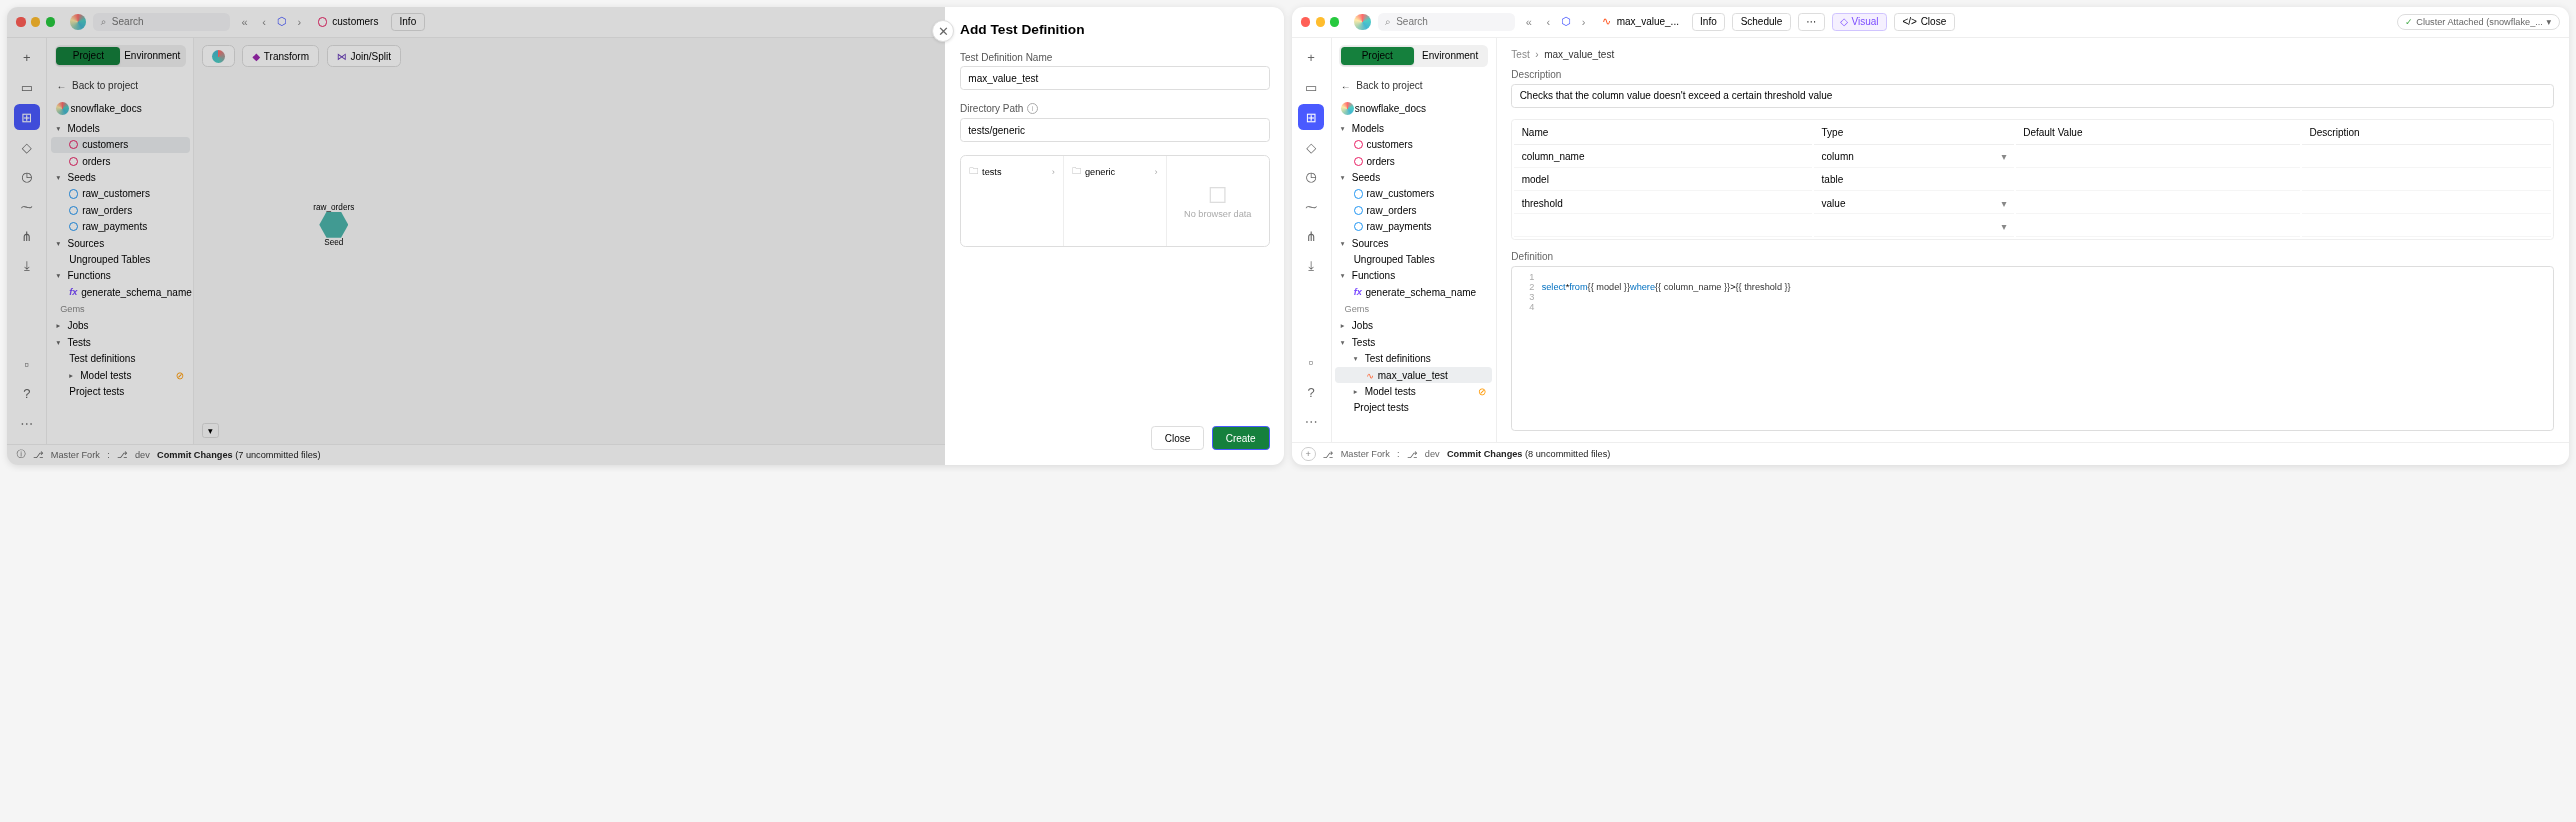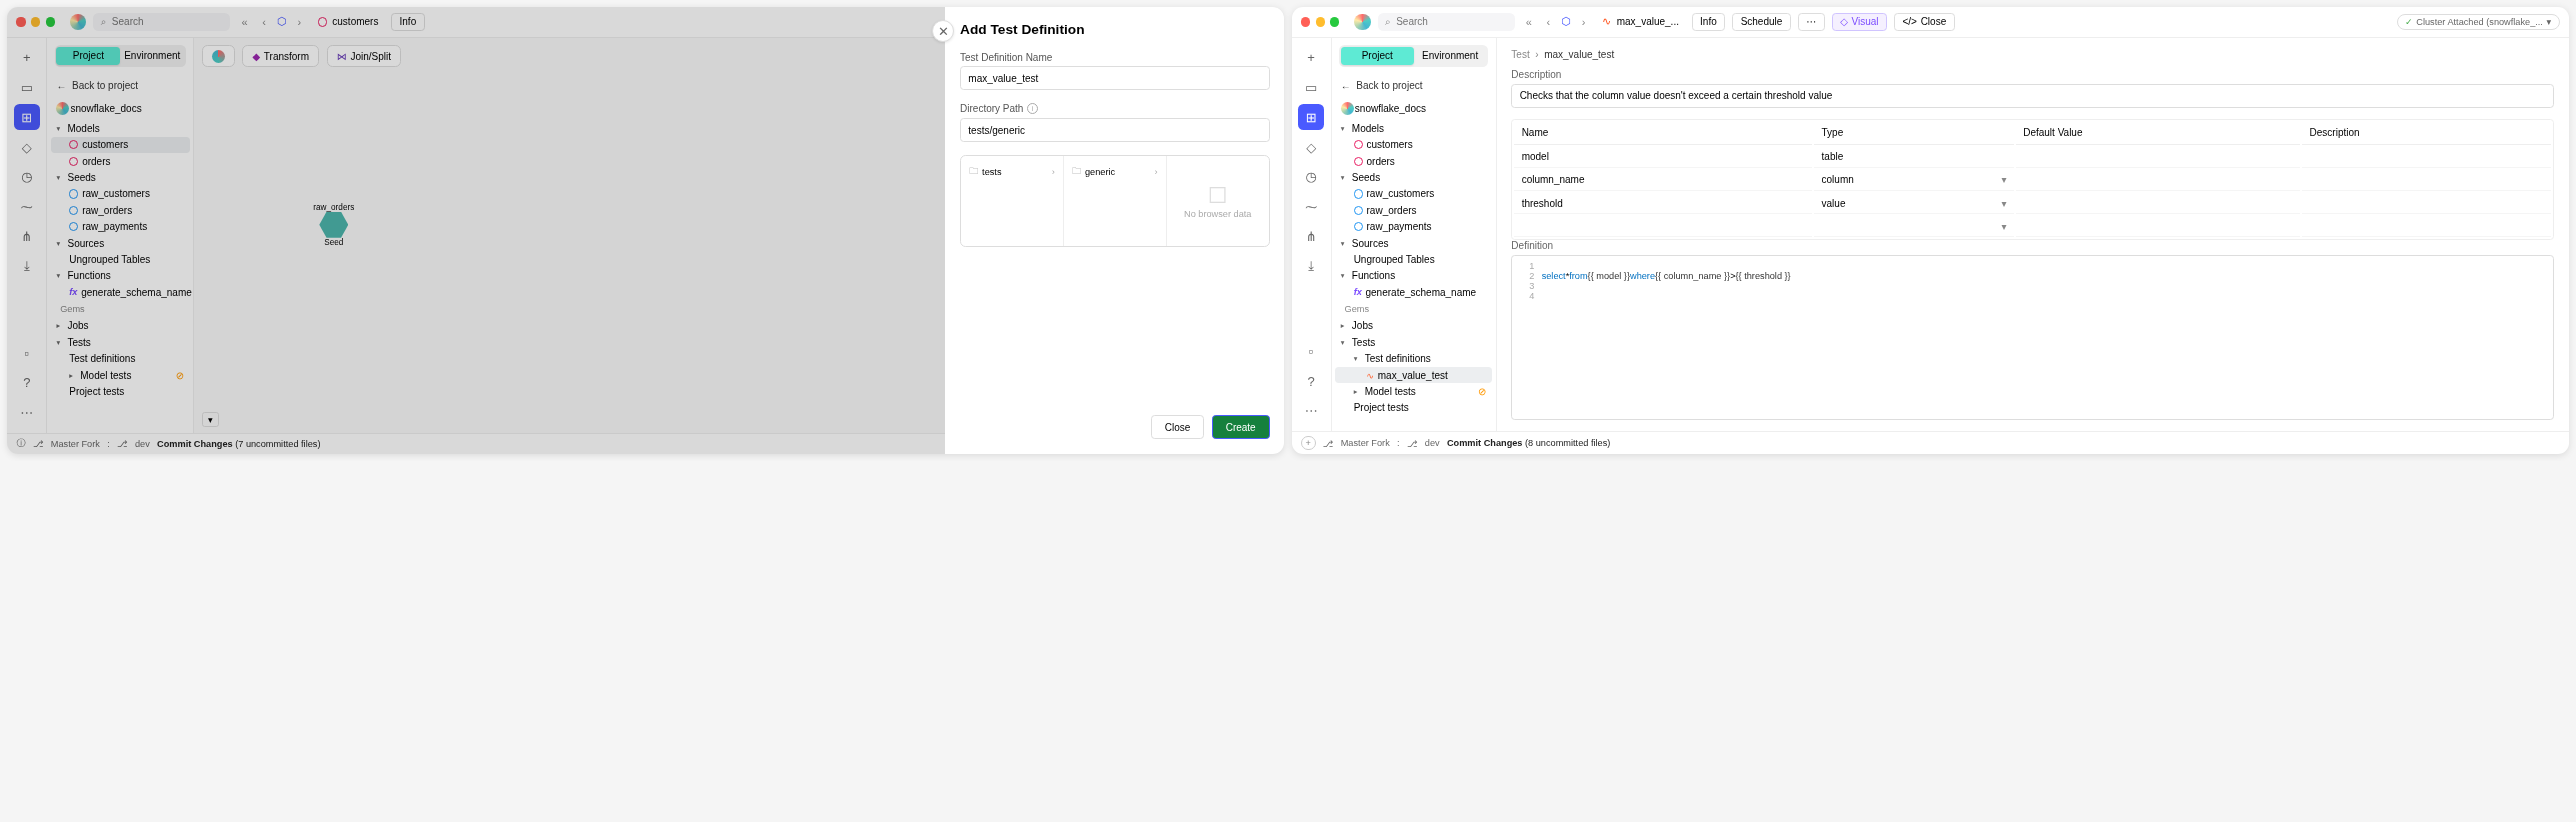--- a/index.html
+++ b/index.html
@@ -21,21 +21,21 @@
 .btn-visual { display: flex; align-items: center; gap: 3.7px; color: #7c4dff; border-color: #d0c4ff; background: #f5f0ff; }
 .cluster-pill { font-size: 9.2px; padding: 1.8px 7.3px; border: 0.9px solid #ddd; border-radius: 9.2px; display: flex; align-items: center; gap: 3.7px; color: #666; }
 .main-area { flex: 1; display: flex; overflow: hidden; }
 .sidebar-icons { width: 40px; background: #fff; border-right: 0.9px solid #eee; display: flex; flex-direction: column; align-items: center; padding: 7.3px 0; gap: 3.7px; }
 .sidebar-icon { width: 26px; height: 26px; display: flex; align-items: center; justify-content: center; border-radius: 5.5px; cursor: pointer; color: #666; font-size: 13px; }
 .sidebar-icon.active { background: #4a5aff; color: #fff; }
 .tree-panel { width: 147px; border-right: 0.9px solid #eee; display: flex; flex-direction: column; font-size: 10px; }
 .tree-panel.wide { width: 165px; }
 .seg-control { display: flex; margin: 7.3px; background: #f0f0f0; border-radius: 5.5px; padding: 1.8px; }
 .seg-btn { flex: 1; padding: 3.7px; text-align: center; border-radius: 3.7px; cursor: pointer; font-size: 10px; }
-.seg-btn.active { background: #5eead4; box-shadow: 0 0.9px 1.8px rgba(0,0,0,0.1); }
+.seg-btn.active { background: #15803d; box-shadow: 0 0.9px 1.8px rgba(0,0,0,0.1); }
 .back-link { display: flex; align-items: center; gap: 5.5px; padding: 5.5px 9.2px; font-size: 10px; color: #333; cursor: pointer; }
 .proj-name { display: flex; align-items: center; gap: 1px; padding: 5.5px 9.2px; font-size: 10px; }
 .proj-name .logo { width: 13px; height: 13px; }
 .tree { flex: 1; overflow: auto; padding: 0 3.7px; }
 .tree-row { display: flex; align-items: center; gap: 3.7px; padding: 2.7px 5.5px; border-radius: 3.7px; cursor: pointer; }
 .tree-row.selected { background: #eceef0; }
 .tree-row.indent1 { padding-left: 18.3px; }
 .tree-row.indent2 { padding-left: 31px; }
 .caret { font-size: 7.3px; color: #666; width: 7.3px; }
 .node-icon { width: 9.2px; height: 9.2px; border-radius: 50%; border: 1.8px solid; flex-shrink: 0; }
@@ -67,21 +67,21 @@
 .folder-icon { color: #888; }
 .modal-actions { display: flex; gap: 7.3px; justify-content: flex-end; margin-top: 27px; }
 .btn { padding: 5.5px 13px; border-radius: 3.7px; font-size: 10px; cursor: pointer; border: 0.9px solid #ddd; background: #fff; }
 .btn.primary { background: #15803d; color: #fff; border-color: #4a5aff; }
 
 .content-panel { flex: 1; padding: 11px 14.7px; overflow: auto; display: flex; flex-direction: column; }
 .breadcrumb { font-size: 10px; color: #888; margin-bottom: 9.2px; }
 .breadcrumb .cur { color: #333; }
 .field-label { font-size: 10px; color: #666; margin-bottom: 3.7px; }
 .field-box { border: 0.9px solid #ddd; border-radius: 3.7px; padding: 5.5px 7.3px; font-size: 10px; margin-bottom: 11px; }
-.param-table { width: 100%; border: 0.9px solid #eee; border-radius: 3.7px; font-size: 10px; }
+.param-table { width: 100%; border: 0.9px solid #eee; border-radius: 3.7px; font-size: 10px; margin-bottom: 11px; }
 .param-table th { text-align: left; padding: 5.5px 7.3px; font-weight: 500; border-bottom: 0.9px solid #eee; }
 .param-table td { padding: 4.6px 7.3px; border-bottom: 0.9px solid #f5f5f5; }
 .code-box { border: 0.9px solid #ddd; border-radius: 3.7px; padding: 5.5px; font-family: 'Menlo', monospace; font-size: 9.2px; flex: 1; min-height: 165px; }
 .code-line { display: flex; }
 .ln { width: 16.5px; color: #aaa; text-align: right; margin-right: 7.3px; }
 .kw { color: #0070c1; }
 .tmpl { color: #333; }
 .plus-circle { width: 14.7px; height: 14.7px; border: 0.9px solid #ccc; border-radius: 50%; display: inline-flex; align-items: center; justify-content: center; font-size: 9.2px; color: #888; }
 </style>
 </head>
@@ -432,28 +432,28 @@
         <thead>
             <tr>
           <th>Name</th>
           <th>Type</th>
           <th>Default Value</th>
           <th>Description</th>
         </tr>
           </thead>
         <tbody>
           <tr>
+              <td>column_name</td>
+              <td><span>column</span> <span style="float:right;color:#888;">▾</span></td>
+              <td></td>
+              <td></td>
+            </tr>
+          <tr>
               <td>model</td>
               <td><span>table</span></td>
-              <td></td>
-              <td></td>
-            </tr>
-          <tr>
-              <td>column_name</td>
-              <td><span>column</span> <span style="float:right;color:#888;">▾</span></td>
               <td></td>
               <td></td>
             </tr>
           <tr>
               <td>threshold</td>
               <td><span>value</span> <span style="float:right;color:#888;">▾</span></td>
               <td></td>
               <td></td>
             </tr>
           <tr>

